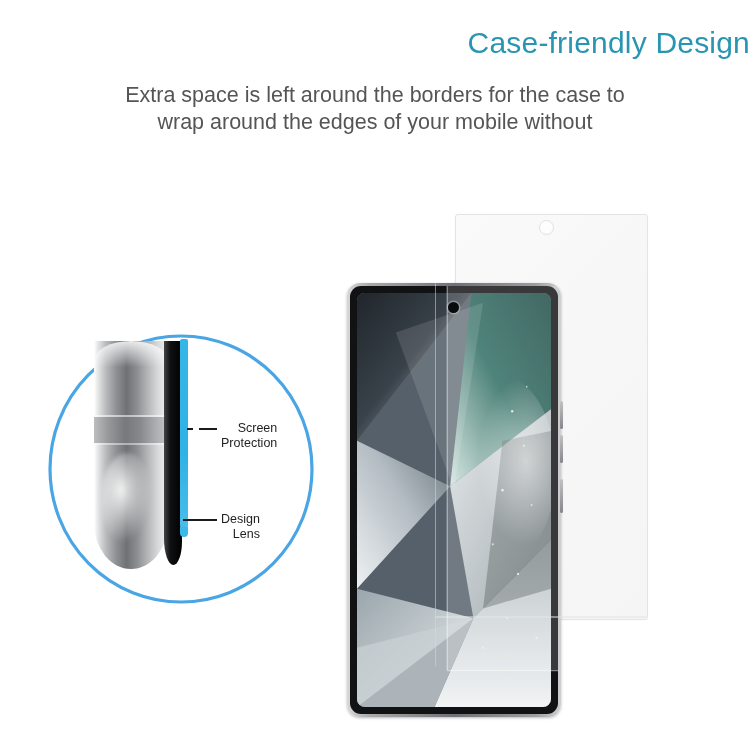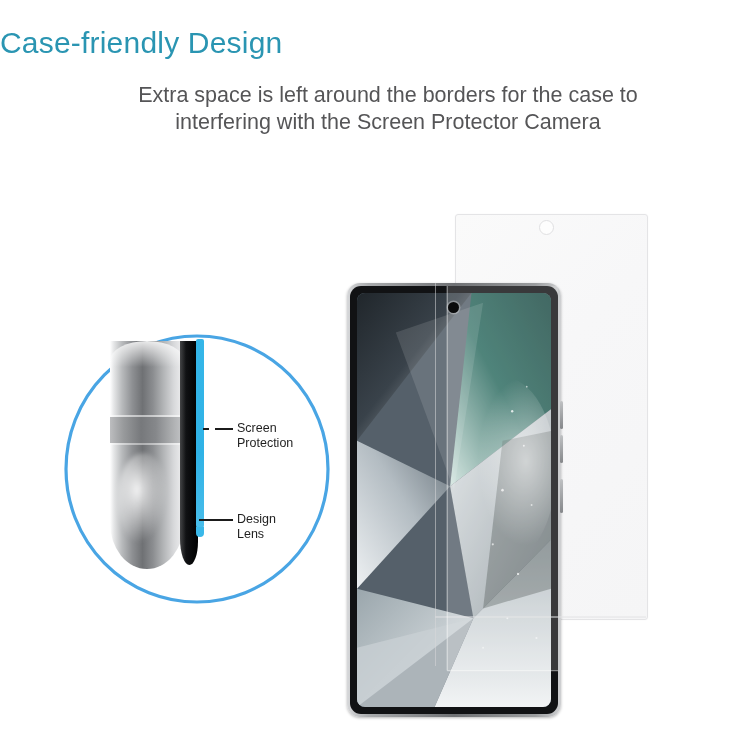--- a/index.html
+++ b/index.html
@@ -8,39 +8,39 @@
     background:#ffffff;
     font-family:"Liberation Sans", sans-serif;
     overflow:hidden;
     position:relative;
   }
   #stage{position:relative;width:750px;height:750px;overflow:hidden;background:#fff;}
 
   
   #headline{
     position:absolute;left:0;top:26px;width:750px;
-    text-align:left;
+    text-align:right;
     font-size:30px;
     letter-spacing:.2px;
     color:#2a95b2;
     font-weight:400;
   }
   #subcopy{
-    position:absolute;left:35px;top:82px;width:706px;
+    position:absolute;left:22px;top:82px;width:706px;
     text-align:center;
     font-size:21.5px;
     line-height:26.5px;
     color:#555557;
     font-weight:400;
   }
   #subcopy div{white-space:nowrap;}
 
   
   #magnifier{
-    position:absolute;left:62px;top:333px;width:270px;height:272px;
+    position:absolute;left:46px;top:333px;width:270px;height:272px;text-align:right;
   }
   #mag-ring{
     position:absolute;left:0;top:0;width:100%;height:100%;
   }
   #mag-ring svg{display:block;width:100%;height:100%;}
 
   
   #xsec{
     position:absolute;left:48px;top:8px;width:106px;height:228px;
   }
@@ -178,21 +178,21 @@
 </style>
 </head>
 <body>
 
 <div id="stage">
 
   <div id="headline">Case-friendly Design</div>
 
   <div id="subcopy">
     <div>Extra space is left around the borders for the case to</div>
-    <div>interfering with the Screen Protector Camera</div>
+    <div>wrap around the edges of your mobile without</div>
   </div>
 
   <div id="magnifier">
 
     <div id="mag-ring">
       <svg viewBox="0 0 270 272">
         <ellipse cx="135" cy="136" rx="131" ry="133" fill="none" stroke="#49a5e4" stroke-width="3.2"></ellipse>
       </svg>
     </div>
 

